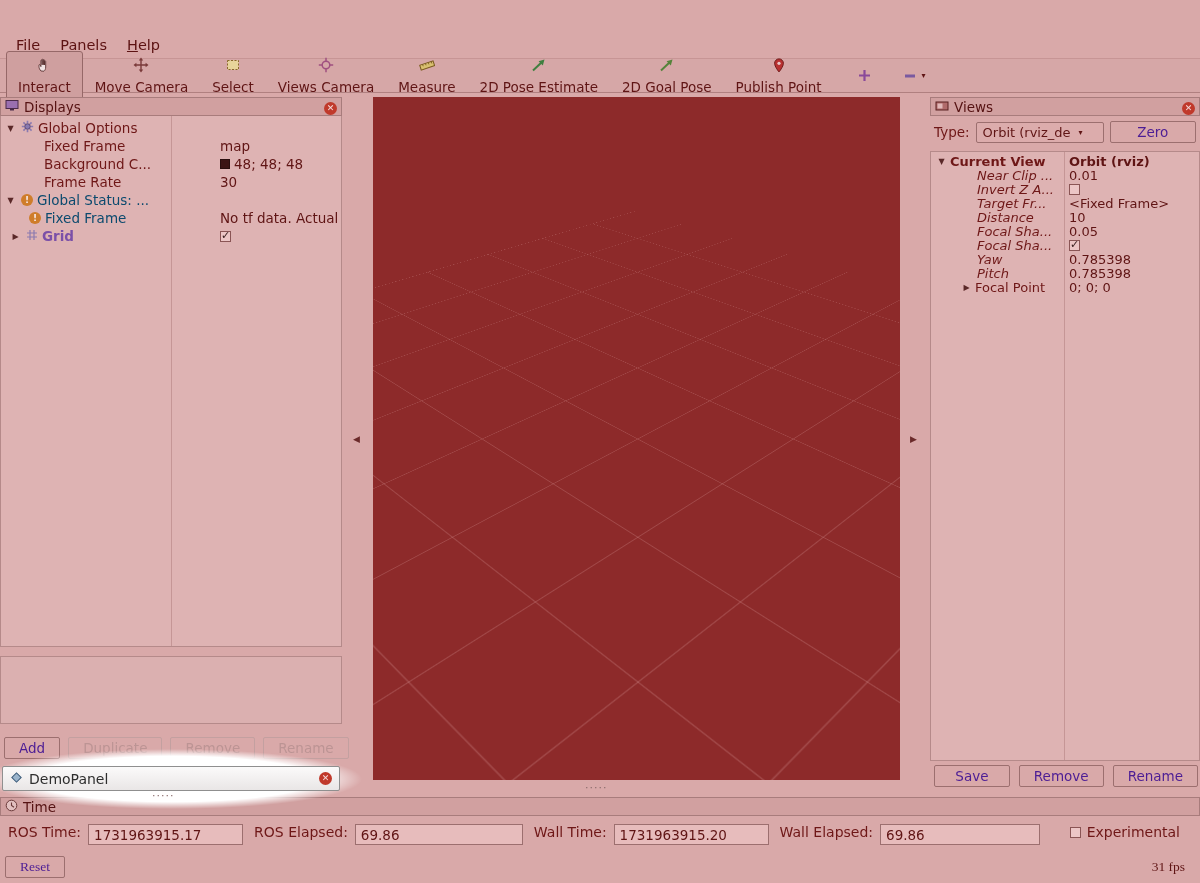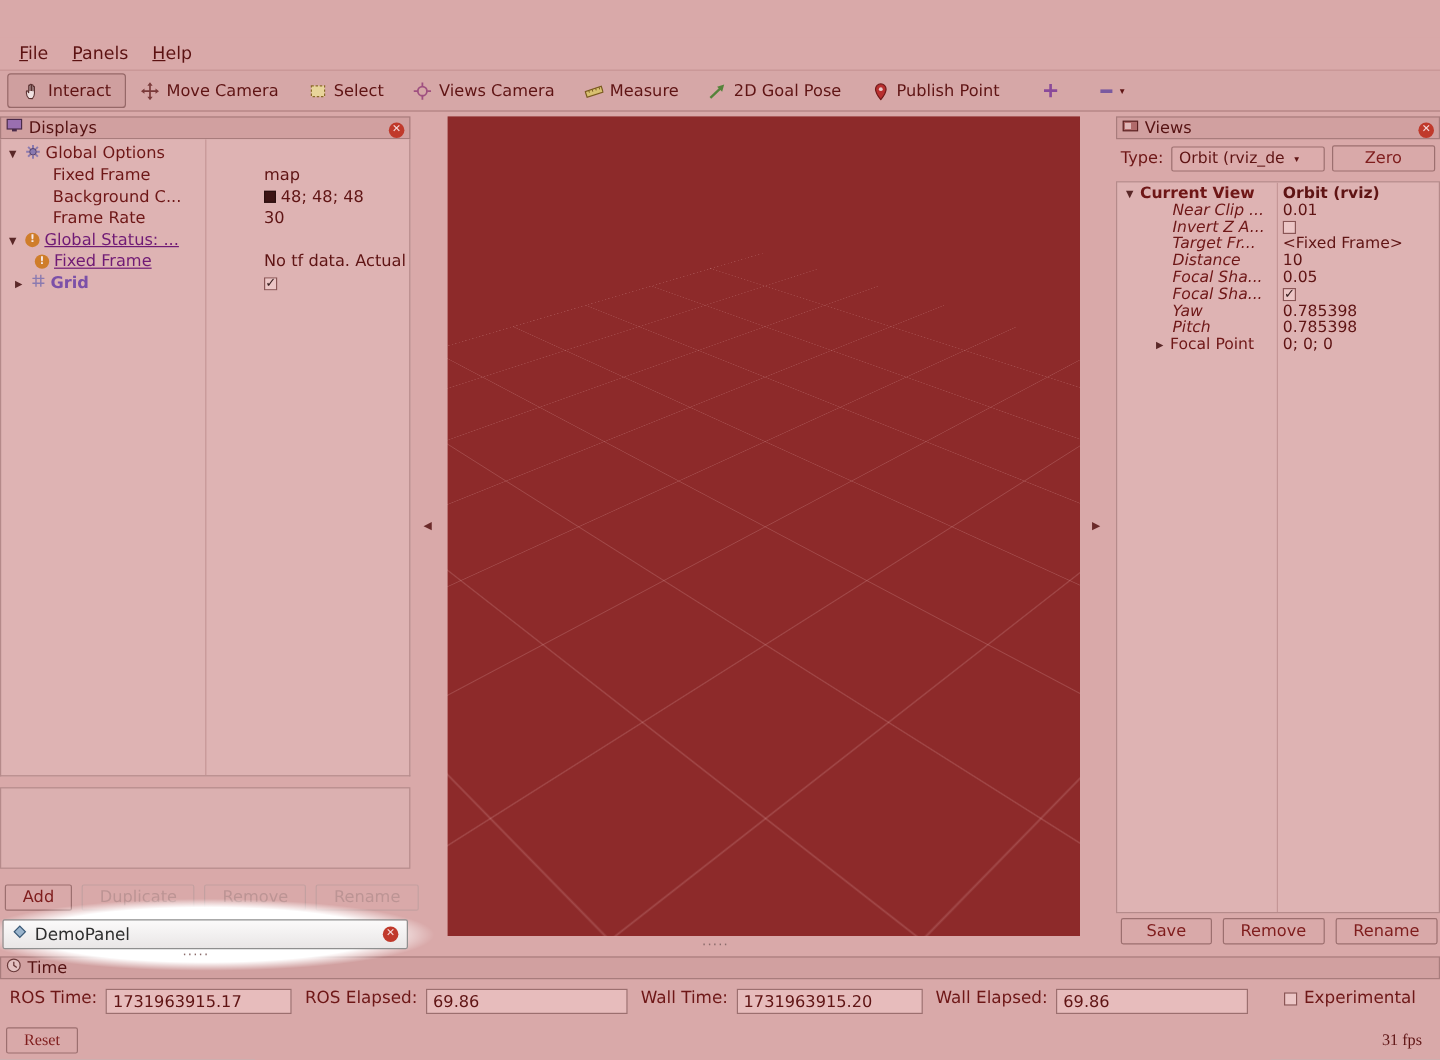--- a/index.html
+++ b/index.html
@@ -16,50 +16,50 @@
   .win-max-box { display:inline-block; width:8px; height:8px; border:1.5px solid #5c1010; }
 
   
   .menubar { position:absolute; left:0; top:31px; width:1200px; height:27px; display:flex; align-items:center; padding-left:6px; background:#d9a9a9; }
   .menu-item { display:inline-block; padding:4px 10px; font-size:14.5px; color:#5c1212; }
   .menu-item::first-letter { text-decoration:underline; }
 
   
   .toolbar { position:absolute; left:0; top:58px; width:1200px; height:35px; background:#d6a7a7;
     border-top:1px solid #c79595; border-bottom:1px solid #b08080; display:flex; align-items:center; padding-left:6px; }
-  .tool { display:flex; align-items:center; gap:5px; padding:5px 11px; font-size:13.5px; color:#5f1414; border:1px solid transparent; }
+  .tool { display:flex; align-items:center; gap:5px; padding:5px 11px; font-size:13.5px; color:#5f1414; border:1px solid transparent;flex-direction:column; }
   .tool.selected { background:#cf9f9f; border:1px solid #966868; border-radius:3px; }
   .ticon { display:inline-flex; width:17px; height:17px; align-items:center; justify-content:center; }
   .tool-small { padding:4px 8px; display:flex; align-items:center; gap:2px; }
   .combo-arrow-sm { font-size:8px; color:#5f1414; }
 
   
   .close-btn { width:13px; height:13px; border-radius:50%; background:#c0392b; color:#f6dcdc;
     font-size:9px; line-height:13px; text-align:center; font-weight:bold; flex:0 0 13px; }
   .cb { width:11px; height:11px; border:1px solid #8a5555; background:#ecc6c6; position:relative; display:inline-block; }
   .cb .chk { position:absolute; left:0px; top:-3px; font-size:11px; color:#3a2020; }
   .btn { height:22px; padding:0 14px; background:#d9a9a9; border:1px solid #9c6f6f; border-radius:2px;
-    font-size:13.5px; color:#7f1d1d; display:inline-flex; align-items:center; justify-content:center; }
+    font-size:13.5px; color:#4c1d95; display:inline-flex; align-items:center; justify-content:center; }
   .btn.disabled { color:#bc9494; border-color:#c3a0a0; }
   .exp { width:13px; text-align:center; font-size:8px; color:#5a2828; flex:0 0 13px; }
   .panel-header { position:absolute; left:0; top:0; right:0; height:19px; background:#d1a0a0;
     border:1px solid #a87c7c; display:flex; align-items:flex-end; gap:5px; padding:0 4px; font-size:13.5px; color:#551212; }
   .panel-header .spacer { flex:1; }
   .swatch { width:10px; height:10px; background:#3c1414; border:1px solid #2a0e0e; display:inline-block; margin-right:4px; }
 
   
   .displays { position:absolute; left:0; top:97px; width:342px; height:694px; }
   .displays-tree { position:absolute; left:0; top:19px; width:342px; height:531px;
     background:#deb3b3; border:1px solid #b58a8a; border-top:none; padding-top:3px; overflow:hidden; }
   .displays-tree .divider { position:absolute; left:170px; top:0; bottom:0; width:1px; background:#c59696; }
   .trow { display:flex; align-items:center; height:18px; white-space:nowrap; }
   .tname { flex:0 0 170px; display:flex; align-items:center; gap:4px; overflow:hidden; font-size:13.5px; }
   .tval { flex:1; display:flex; align-items:center; padding-left:22px; overflow:hidden; font-size:13.5px; color:#5f1414;margin-left:27px; }
   .lvl0 { padding-left:3px; } .lvl1 { padding-left:43px; } .lvl1i { padding-left:28px; } .lvl0g { padding-left:8px; }
-  .warn-text { color:#701a75;text-decoration:underline; }
+  .warn-text { color:#0c4a6e; }
   .link-text { color:#7b50a8; font-weight:bold; }
   .warn-badge { width:12px; height:12px; border-radius:50%; background:#cf7d2a; color:#f8eaea; font-size:9px; font-weight:bold;
     text-align:center; line-height:12px; flex:0 0 12px; }
   .displays-empty { position:absolute; left:0; top:559px; width:342px; height:68px; background:#dbb0b0; border:1px solid #b58a8a; }
   .disp-buttons { position:absolute; left:4px; top:640px; display:flex; gap:8px; }
 
   
   .viewport { position:absolute; left:373px; top:97px; width:527px; height:683px; background:#8d2a2a; overflow:hidden; }
   .gridplane { position:absolute; left:50%; top:50%; width:1100px; height:1100px; margin-left:-550px; margin-top:-550px;
     background-image:
@@ -155,20 +155,29 @@
               <rect x="1" y="6" width="14" height="5" fill="#d8c070" stroke="#7a5a20"></rect>
               <path d="M4 6 v2 M7 6 v2 M10 6 v2 M13 6 v2" stroke="#7a5a20" stroke-width="0.8"></path>
             </g>
           </svg>
       </span>
       <span>Measure</span>
     </div>
     <div class="tool">
       <span class="ticon">
         <svg width="16" height="16" viewBox="0 0 16 16">
+            <path d="M2 13.5 L11 5" stroke="#3f7f3f" stroke-width="2"></path>
+            <path d="M13.5 2.5 L7.6 4.2 L11.8 8.4 Z" fill="#3f7f3f"></path>
+          </svg>
+      </span>
+      <span>2D Pose Estimate</span>
+    </div>
+    <div class="tool">
+      <span class="ticon">
+        <svg width="16" height="16" viewBox="0 0 16 16">
             <path d="M2 13.5 L11 5" stroke="#55833a" stroke-width="2"></path>
             <path d="M13.5 2.5 L7.6 4.2 L11.8 8.4 Z" fill="#55833a"></path>
           </svg>
       </span>
       <span>2D Goal Pose</span>
     </div>
     <div class="tool">
       <span class="ticon">
         <svg width="16" height="16" viewBox="0 0 16 16">
             <path d="M8 15 C8 15 3.6 9.6 3.6 6.3 A4.4 4.4 0 0 1 12.4 6.3 C12.4 9.6 8 15 8 15 Z" fill="#b83030" stroke="#701818"></path>

